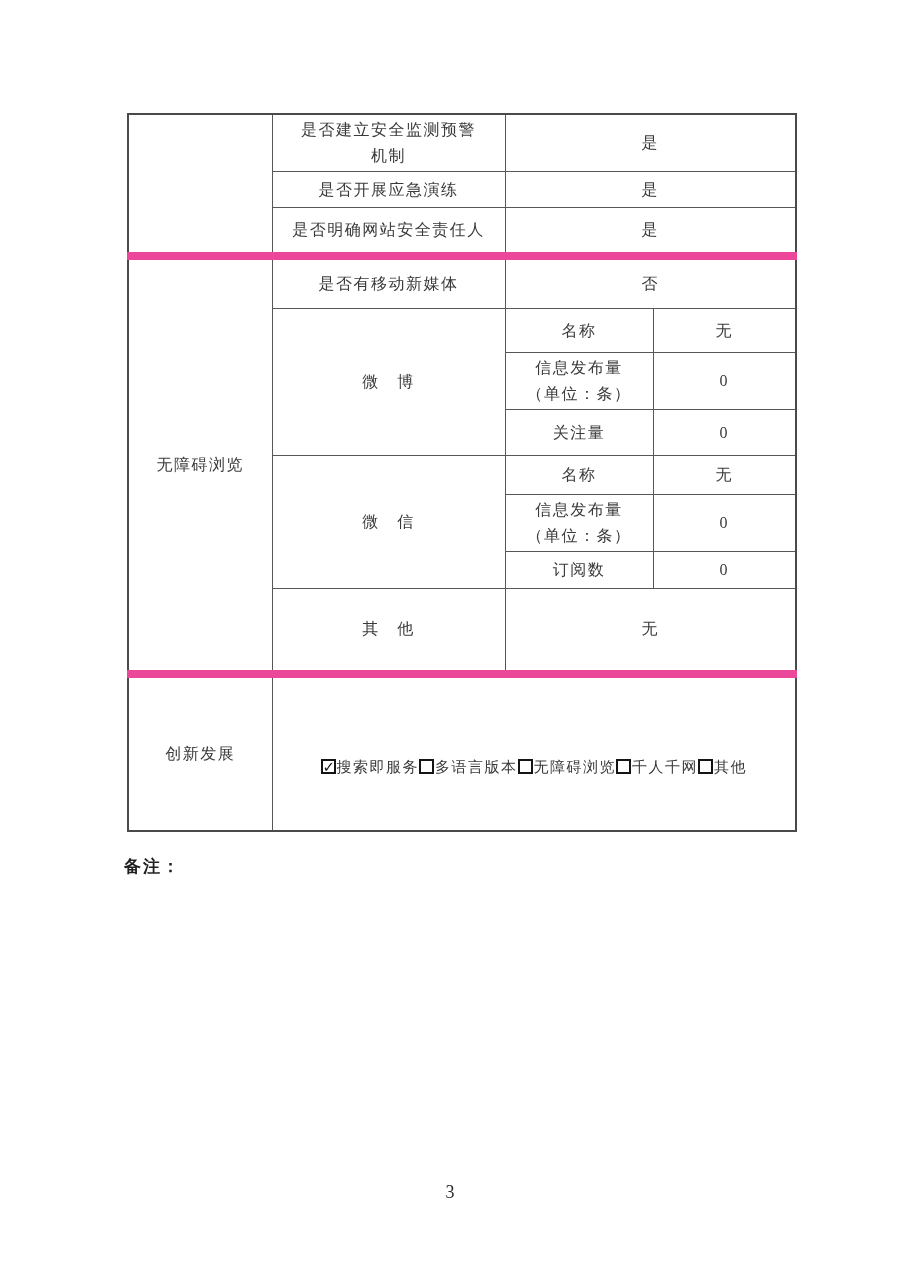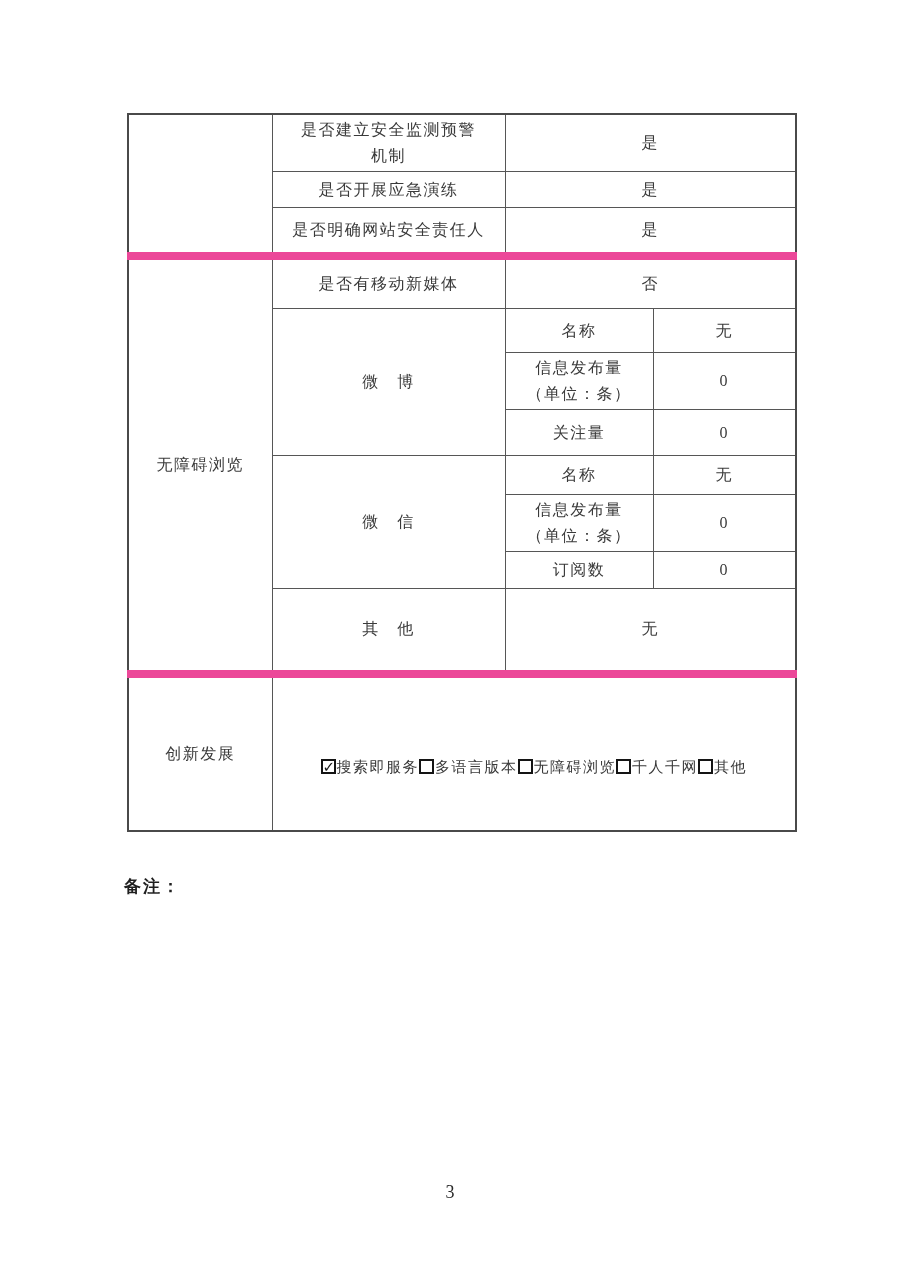--- a/index.html
+++ b/index.html
@@ -66,21 +66,20 @@
     font-family: "DejaVu Sans", sans-serif;
   }
 
   .notes {
     position: absolute;
     left: 124px; top: 855px;
     font-size: 17px;
     font-weight: bold;
     letter-spacing: 2px;
     color: #1f1f1f;
-    margin-top: 20px;
   }
   .page-number {
     position: absolute;
     left: 0; right: 0;
     top: 1182px;
     text-align: center;
     font-size: 18px;
     color: #2b2b2b;
   }
 </style>

